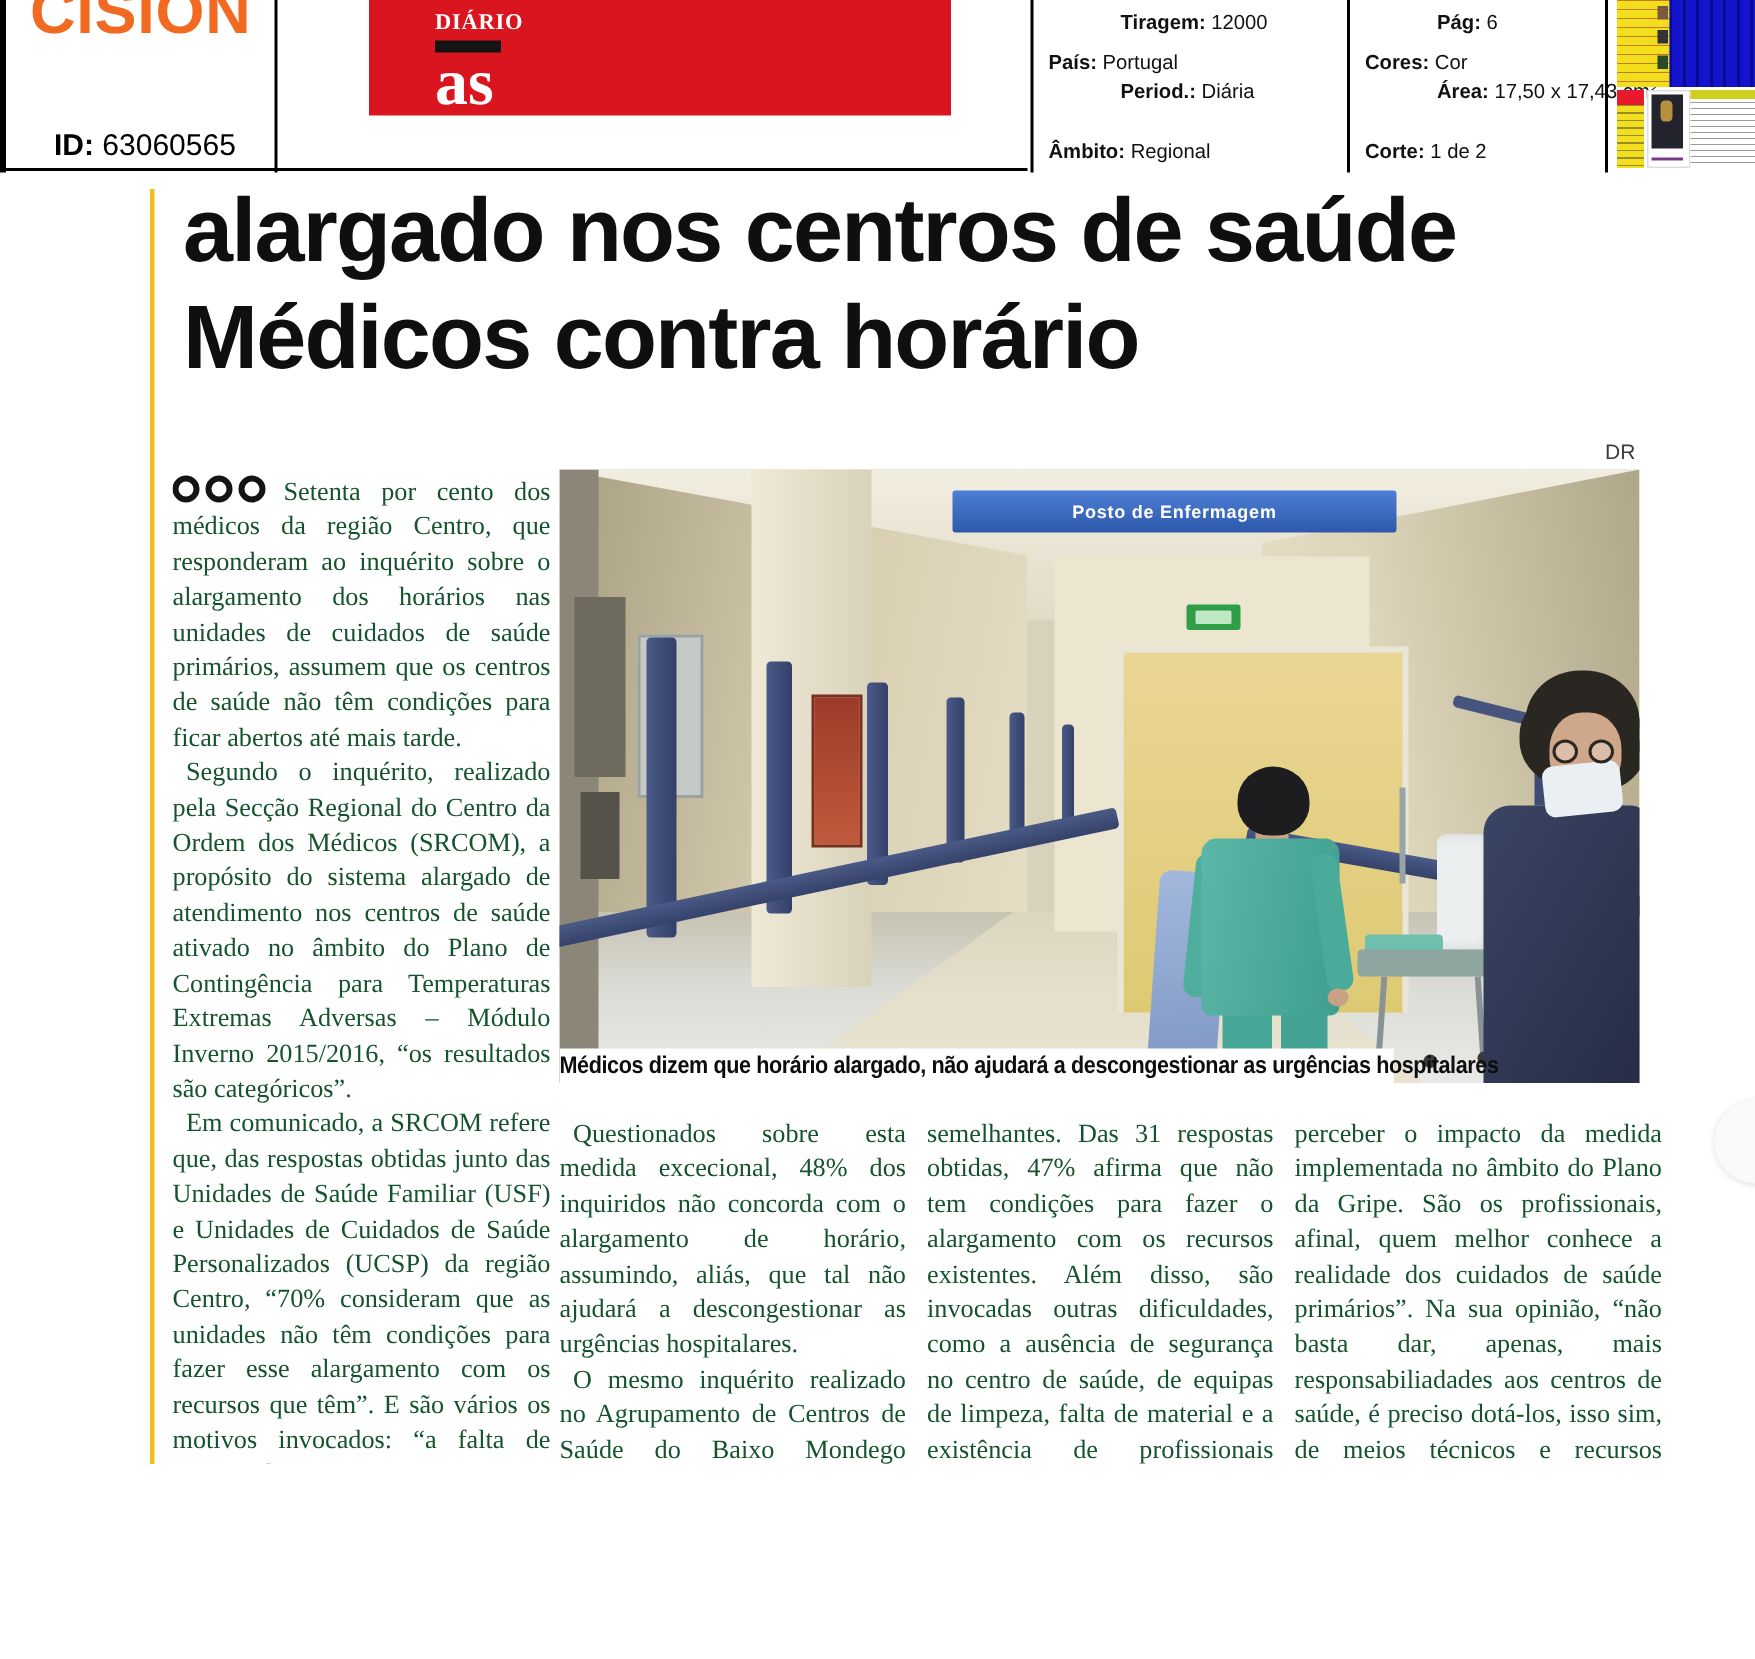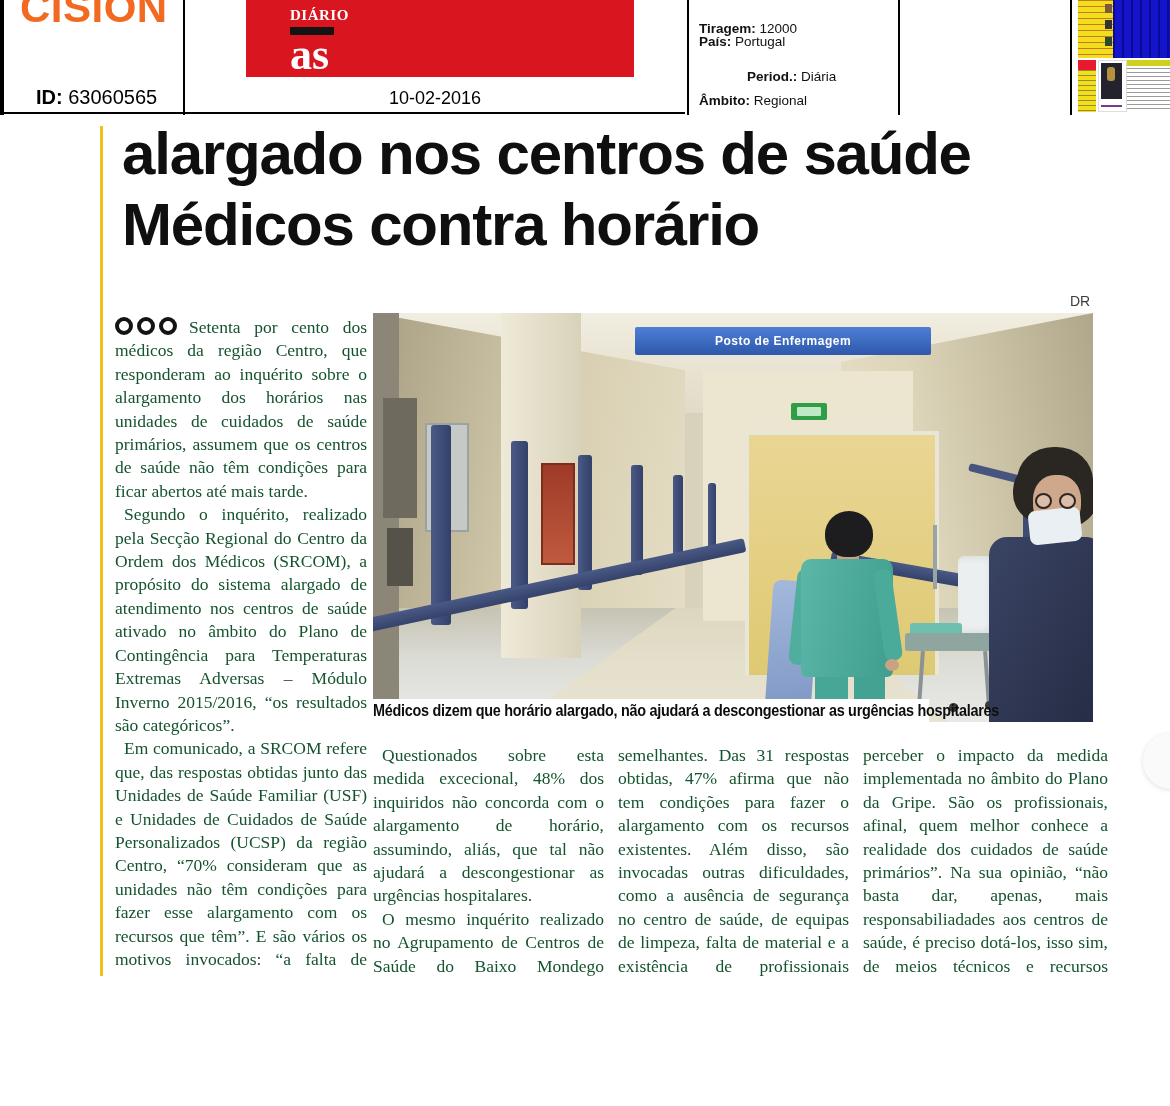--- a/index.html
+++ b/index.html
@@ -17,21 +17,21 @@
   .masthead{left:246px;top:0;width:388px;height:77px;background:#D9161F;display:flex;align-items:flex-start;}
   .logo-left{margin-left:44px;margin-top:7px;width:58px;}
   .logo-diario{color:#fff;font-family:"Liberation Serif",serif;font-weight:700;font-size:15px;letter-spacing:0.5px;}
   .logo-bar{width:44px;height:8px;background:#141414;margin-top:3px;}
   .logo-as{color:#fff;font-family:"Liberation Serif",serif;font-weight:700;font-size:44px;line-height:40px;}
   .logo-beiras{color:#fff;font-family:"Liberation Serif",serif;font-weight:700;font-size:68px;line-height:62px;margin-top:8px;margin-left:4px;}
   .hdr-date{left:183px;top:88px;width:504px;text-align:center;font-size:18px;color:#000;}
   .meta-col{top:0;width:170px;height:115px;font-size:13.5px;}
   .meta-row{position:absolute;left:0;white-space:nowrap;}
   .meta-row b{font-weight:700;}
-  .m-r0{top:21px;} .m-r1{top:34px;} .m-r2{top:69px;padding-left:48px;} .m-r3{top:93px;}
+  .m-r0{top:7px;margin-left:48px;} .m-r1{top:34px;} .m-r2{top:53px;padding-left:48px;} .m-r3{top:93px;}
 
   
   .thumb{left:1078px;top:0;width:92px;height:113px;cursor:pointer;}
   .tn-yellow{left:0;top:0;width:35px;height:58px;background:#F2DE1C;
      background-image:repeating-linear-gradient(to bottom,rgba(160,40,40,.55) 0 1px,transparent 1px 6px);}
   .tn-ph1{left:27px;top:4px;width:7px;height:9px;background:#7a5a3a;}
   .tn-ph2{left:27px;top:20px;width:7px;height:9px;background:#333;}
   .tn-ph3{left:27px;top:37px;width:7px;height:9px;background:#2a4a2a;}
   .tn-blue{left:35px;top:0;width:57px;height:58px;background:#1414CC;
      background-image:repeating-linear-gradient(to right,rgba(0,0,90,.5) 0 2px,transparent 2px 9px);}
@@ -164,27 +164,32 @@
   <div class="abs vline" style="left:1070px"></div>
   <div class="abs hline-header"></div>
 
   <div class="abs masthead">
     <div class="logo-left">
       <div class="logo-diario">DIÁRIO</div>
       <div class="logo-bar"></div>
       <div class="logo-as">as</div>
     </div>
   </div>
-  <div class="abs hdr-date">10-02-2016</div>
 
   <div class="abs meta-col" style="left:699px">
     <div class="meta-row m-r0"><b>Tiragem:</b> <span>12000</span></div>
     <div class="meta-row m-r1"><b>País:</b> <span>Portugal</span></div>
     <div class="meta-row m-r2"><b>Period.:</b> <span>Diária</span></div>
     <div class="meta-row m-r3"><b>Âmbito:</b> <span>Regional</span></div>
+  </div>
+  <div class="abs meta-col" style="left:910px">
+    <div class="meta-row m-r0"><b>Pág:</b> <span>6</span></div>
+    <div class="meta-row m-r1"><b>Cores:</b> <span>Cor</span></div>
+    <div class="meta-row m-r2"><b>Área:</b> <span>17,50 x 17,43 cm²</span></div>
+    <div class="meta-row m-r3"><b>Corte:</b> <span>1 de 2</span></div>
   </div>
 
   <div class="abs thumb">
     <div class="abs tn-yellow">
       <div class="abs tn-ph1"></div>
       <div class="abs tn-ph2"></div>
       <div class="abs tn-ph3"></div>
     </div>
     <div class="abs tn-blue"></div>
     <div class="abs tn-redbox"></div>

